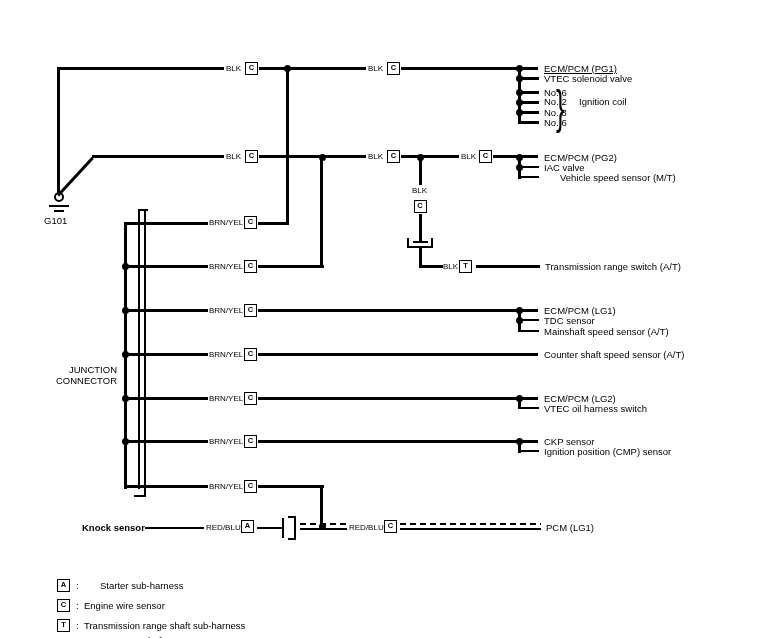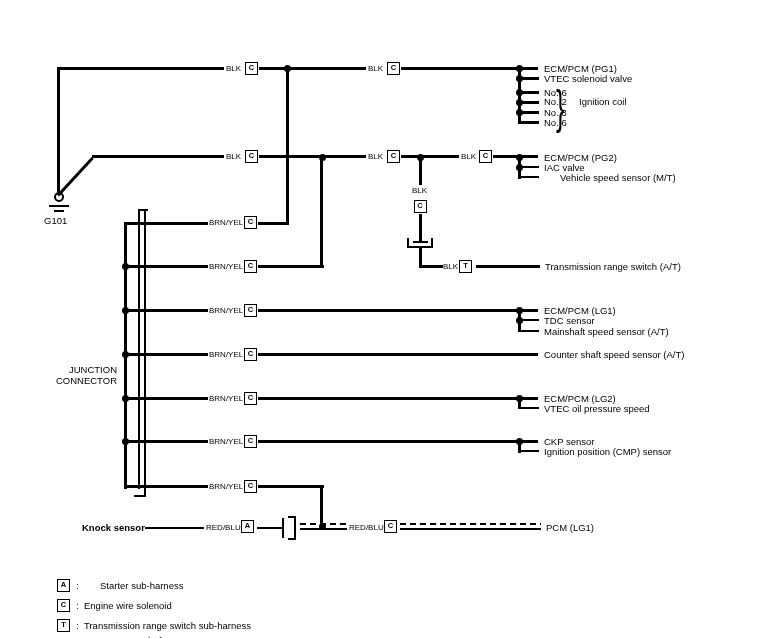--- a/index.html
+++ b/index.html
@@ -42,21 +42,21 @@
   <div class="vs" style="left:518px;top:43px;height:57px;"></div>
   <div class="hs" style="left:519px;top:53px;width:20px;"></div>
   <div class="hs" style="left:519px;top:67px;width:20px;"></div>
   <div class="hs" style="left:519px;top:77px;width:20px;"></div>
   <div class="hs" style="left:519px;top:87px;width:20px;"></div>
   <div class="hs" style="left:519px;top:97px;width:20px;"></div>
   <div class="dot" style="left:515.5px;top:50.5px;"></div>
   <div class="dot" style="left:515.5px;top:64.5px;"></div>
   <div class="dot" style="left:515.5px;top:74.5px;"></div>
   <div class="dot" style="left:515.5px;top:84.5px;"></div>
-  <div class="txt" style="left:544px;top:38.5px;">ECM/PCM (PG1)</div>
+  <div class="txt" style="left:544px;top:38.5px;text-decoration:underline;">ECM/PCM (PG1)</div>
   <div class="txt" style="left:544px;top:48.5px;">VTEC solenoid valve</div>
   <div class="txt" style="left:544px;top:62.5px;">No. 6</div>
   <div class="txt" style="left:544px;top:72px;">No. 2</div>
   <div class="txt" style="left:544px;top:82.5px;">No. 3</div>
   <div class="txt" style="left:544px;top:92.5px;">No. 6</div>
   <div class="brace" style="left:556px;top:59px;">}</div>
   <div class="txt" style="left:579px;top:71.5px;">Ignition coil</div>
 
   <div class="h" style="left:92px;top:131px;width:132px;"></div>
   <div class="h" style="left:259px;top:131px;width:107px;"></div>
@@ -149,21 +149,21 @@
   <div class="txt" style="left:544px;top:324.5px;">Counter shaft speed sensor (A/T)</div>
 
   <div class="h" style="left:124px;top:372.5px;width:84px;"></div>
   <div class="tag" style="left:209px;top:369.5px;">BRN/YEL</div>
   <div class="box" style="left:244px;top:367.5px;">C</div>
   <div class="h" style="left:258px;top:372.5px;width:280px;"></div>
   <div class="dot" style="left:515.5px;top:370.5px;"></div>
   <div class="vs" style="left:518px;top:373px;height:12px;"></div>
   <div class="hs" style="left:519px;top:382.75px;width:20px;"></div>
   <div class="txt" style="left:544px;top:368.5px;">ECM/PCM (LG2)</div>
-  <div class="txt" style="left:544px;top:378.5px;">VTEC oil pressure speed</div>
+  <div class="txt" style="left:544px;top:378.5px;">VTEC oil harness switch</div>
 
   <div class="h" style="left:124px;top:415.5px;width:84px;"></div>
   <div class="tag" style="left:209px;top:412.5px;">BRN/YEL</div>
   <div class="box" style="left:244px;top:410.5px;">C</div>
   <div class="h" style="left:258px;top:415.5px;width:280px;"></div>
   <div class="dot" style="left:515.5px;top:413.5px;"></div>
   <div class="vs" style="left:518px;top:416px;height:13px;"></div>
   <div class="hs" style="left:519px;top:425.75px;width:20px;"></div>
   <div class="txt" style="left:544px;top:411.5px;">CKP sensor</div>
   <div class="txt" style="left:544px;top:421.5px;">Ignition position (CMP) sensor</div>
@@ -190,20 +190,20 @@
   <div class="box" style="left:384px;top:495.5px;">C</div>
   <div class="dash" style="left:400px;top:499px;width:141px;"></div>
   <div class="hs" style="left:400px;top:503.5px;width:141px;"></div>
   <div class="txt" style="left:546px;top:497.5px;">PCM (LG1)</div>
 
   <div class="box" style="left:57px;top:555px;">A</div>
   <div class="txt" style="left:76px;top:555.5px;">:</div>
   <div class="txt" style="left:100px;top:555.5px;">Starter sub-harness</div>
   <div class="box" style="left:57px;top:575px;">C</div>
   <div class="txt" style="left:76px;top:575.5px;">:</div>
-  <div class="txt" style="left:84px;top:575.5px;">Engine wire solenoid</div>
+  <div class="txt" style="left:84px;top:575.5px;">Engine wire sensor</div>
   <div class="box" style="left:57px;top:595px;">T</div>
   <div class="txt" style="left:76px;top:595.5px;">:</div>
-  <div class="txt" style="left:84px;top:595.5px;">Transmission range switch sub-harness</div>
+  <div class="txt" style="left:84px;top:595.5px;">Transmission range shaft sub-harness</div>
   <div class="dash" style="left:57px;top:615px;width:57px;"></div>
   <div class="txt" style="left:118px;top:610.5px;">: Camshaft</div>
 
 </div>
 
 </body></html>

